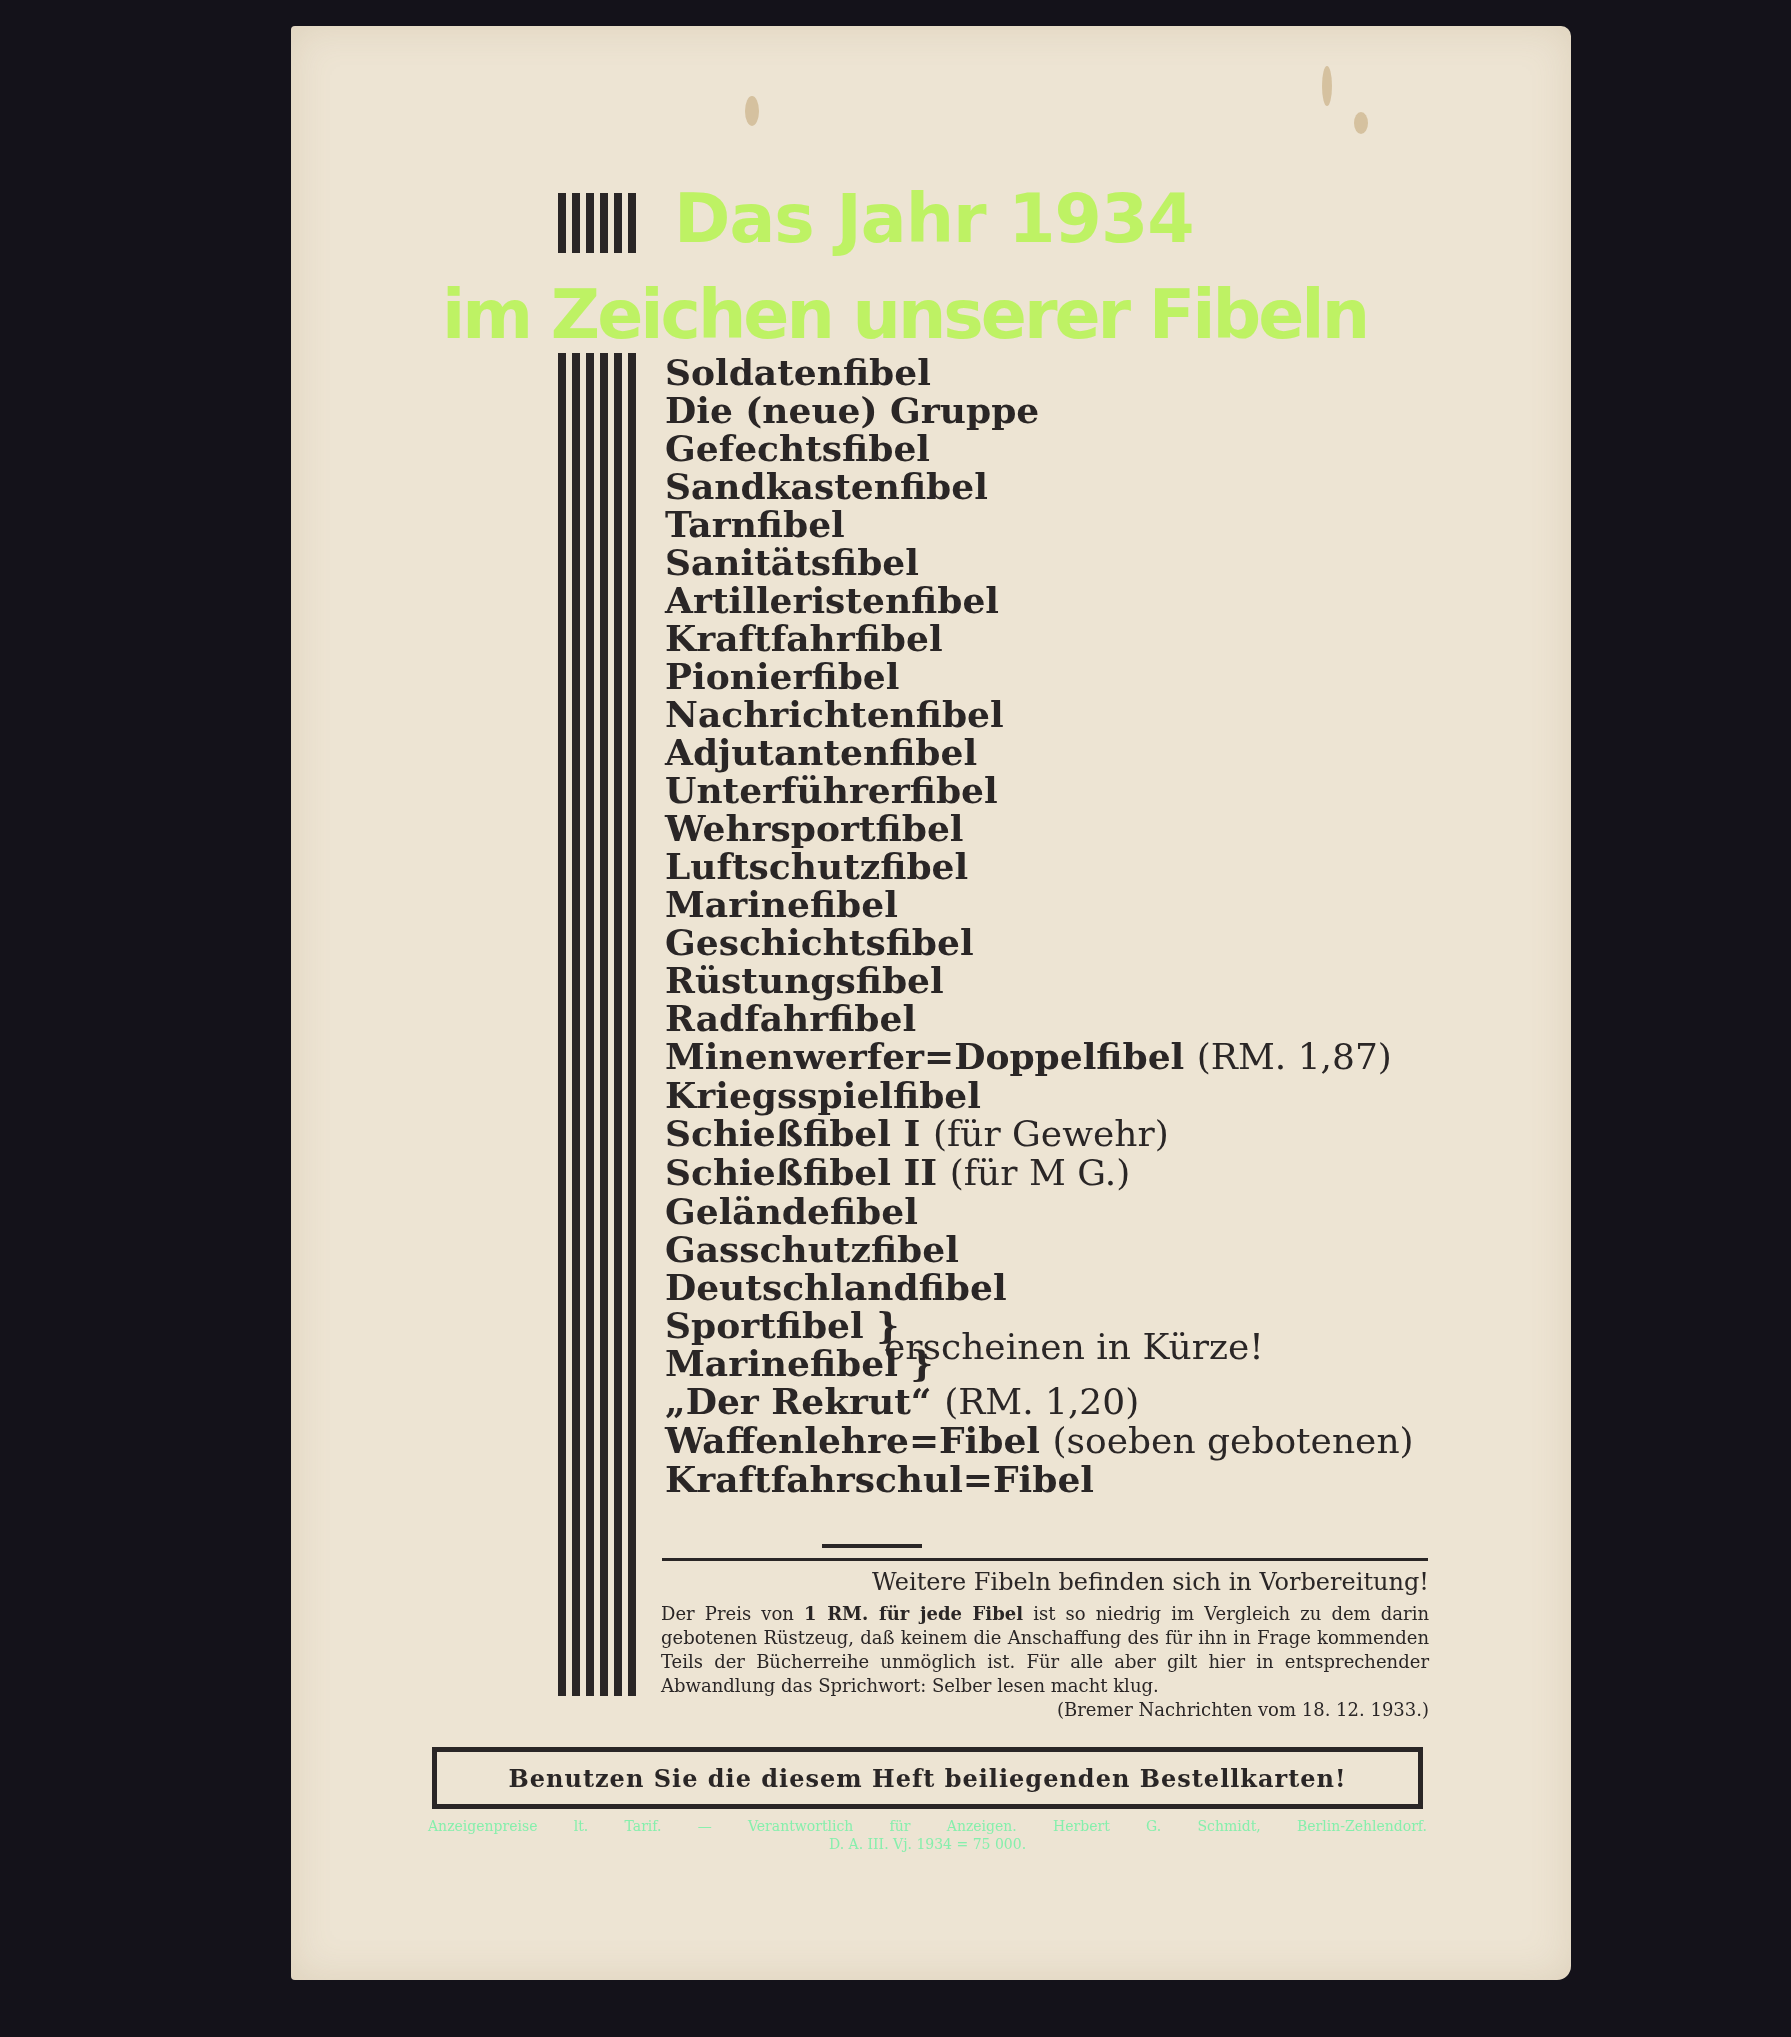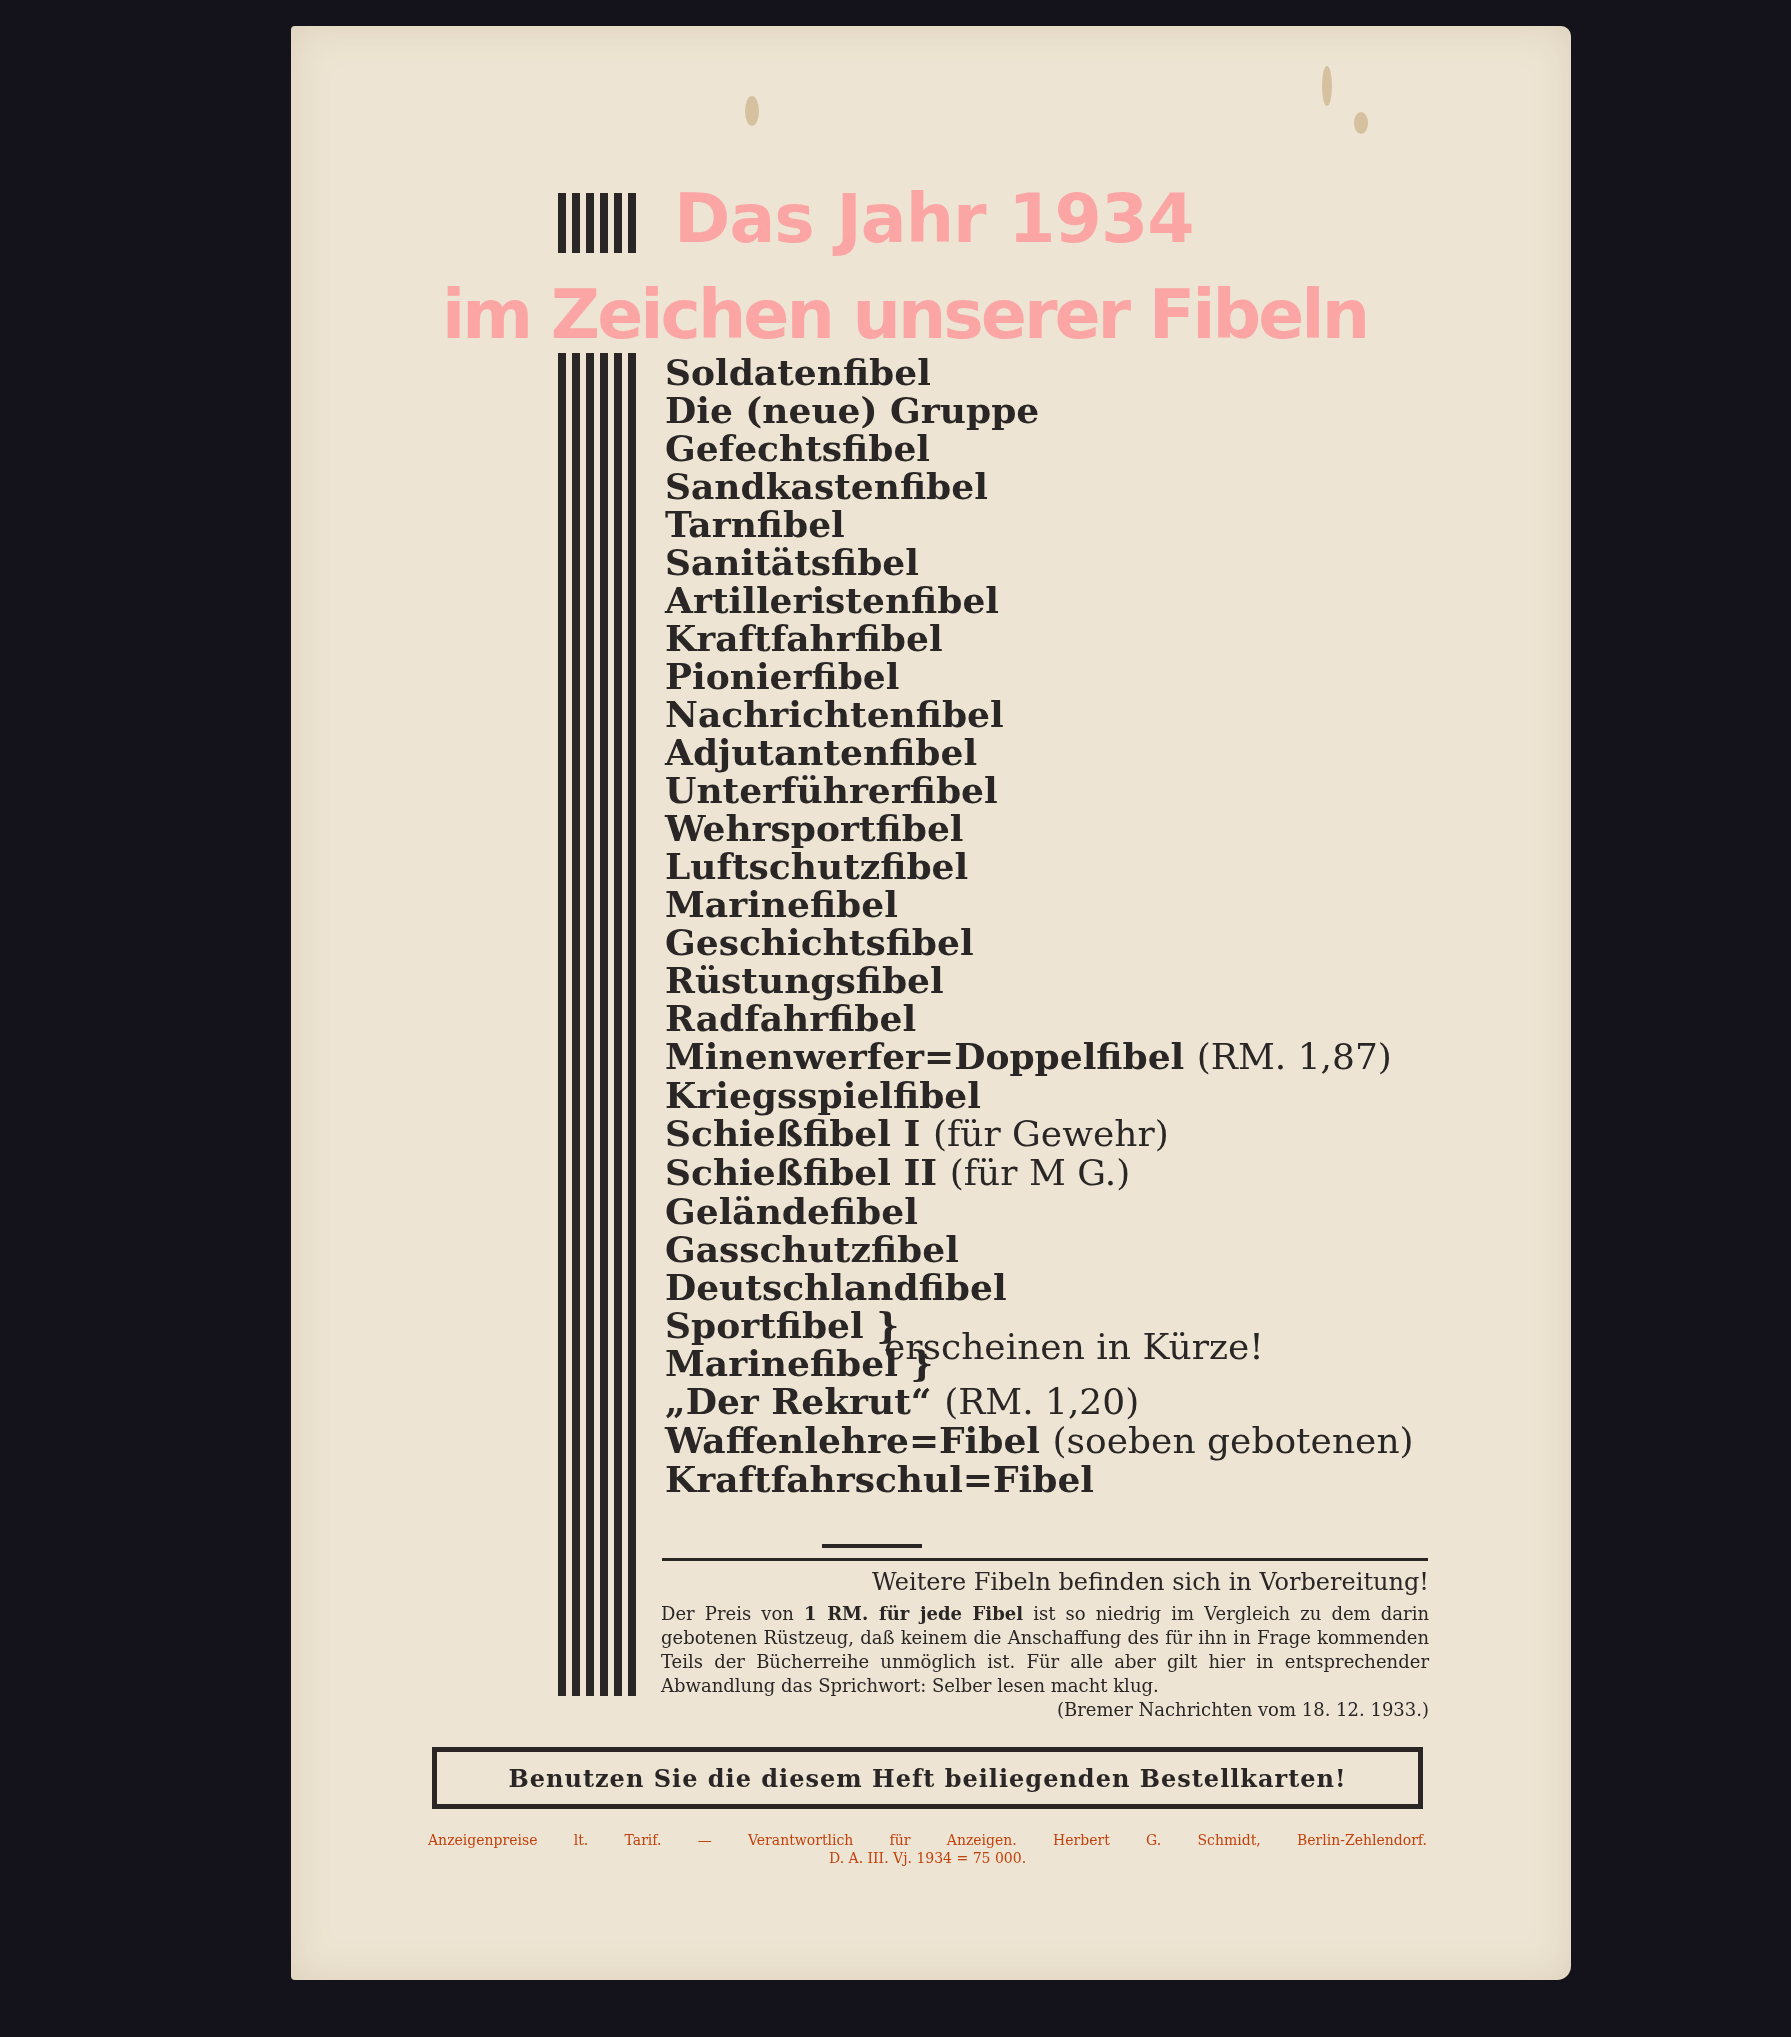--- a/index.html
+++ b/index.html
@@ -1,20 +1,20 @@
 <!DOCTYPE html>
 <html><head>
 <meta charset="utf-8">
 <style>
   html,body{margin:0;padding:0;}
   body{width:1792px;height:2038px;background:#14121a;position:relative;overflow:hidden;font-family:"DejaVu Serif",serif;}
   .paper{position:absolute;left:291px;top:26px;width:1280px;height:1954px;background:#ede4d3;
     border-radius:4px 10px 14px 4px;box-shadow:inset 0 0 40px rgba(150,120,80,0.18);}
   .paper .stain{position:absolute;border-radius:50%;background:rgba(185,150,95,0.45);}
-  .title{position:absolute;font-family:"DejaVu Sans",sans-serif;font-weight:bold;color:#fca5a5;white-space:nowrap;letter-spacing:-1px;}
+  .title{position:absolute;font-family:"DejaVu Sans",sans-serif;font-weight:bold;color:#bef264;white-space:nowrap;letter-spacing:-1px;}
   .t1{left:674px;top:179px;font-size:68px;}
   .t2{left:442px;top:275px;font-size:68px;letter-spacing:-3px;}
   .bars{position:absolute;display:flex;gap:6px;}
   .bars span{display:block;width:8px;background:#2a2626;}
   .bars-top{left:558px;top:193px;height:60px;}
   .bars-top span{height:60px;}
   .bars-main{left:558px;top:353px;}
   .bars-main span{height:1343px;}
   .list{position:absolute;left:665px;top:353px;color:#2a2626;font-family:"DejaVu Serif",serif;font-weight:bold;font-size:36px;line-height:38px;}
   .list .row{white-space:nowrap;}
@@ -22,21 +22,21 @@
   .brace-group{position:relative;}
   .brace-text{position:absolute;left:219px;top:22px;font-weight:normal;white-space:nowrap;}
   .hr{position:absolute;left:662px;top:1558px;width:766px;height:3px;background:#2a2626;}
   .underline{position:absolute;left:822px;top:1544px;width:100px;height:4px;background:#2a2626;}
   .body-text{position:absolute;left:661px;top:1568px;width:768px;color:#2a2626;}
   .body-text .head{text-align:right;font-size:24px;margin-bottom:6px;}
   .body-text p{margin:0;font-size:18px;line-height:24px;text-align:justify;}
   .body-text .src{float:right;}
   .box{position:absolute;left:432px;top:1747px;width:991px;height:62px;border:5px solid #2a2626;box-sizing:border-box;
     display:flex;align-items:center;justify-content:center;font-weight:bold;font-size:24px;letter-spacing:1px;color:#2a2626;}
-  .foot{position:absolute;left:428px;top:1817px;width:999px;text-align:center;font-size:14px;color:#c2410c;line-height:18px;margin-top:14px;}
+  .foot{position:absolute;left:428px;top:1817px;width:999px;text-align:center;font-size:14px;color:#86efac;line-height:18px;}
   .foot .l1{text-align:justify;text-align-last:justify;}
 </style>
 </head>
 <body>
 
 <div class="paper">
   <div class="stain" style="left:454px;top:70px;width:14px;height:30px;"></div>
   <div class="stain" style="left:1031px;top:40px;width:10px;height:40px;"></div>
   <div class="stain" style="left:1063px;top:86px;width:14px;height:22px;"></div>
 </div>

